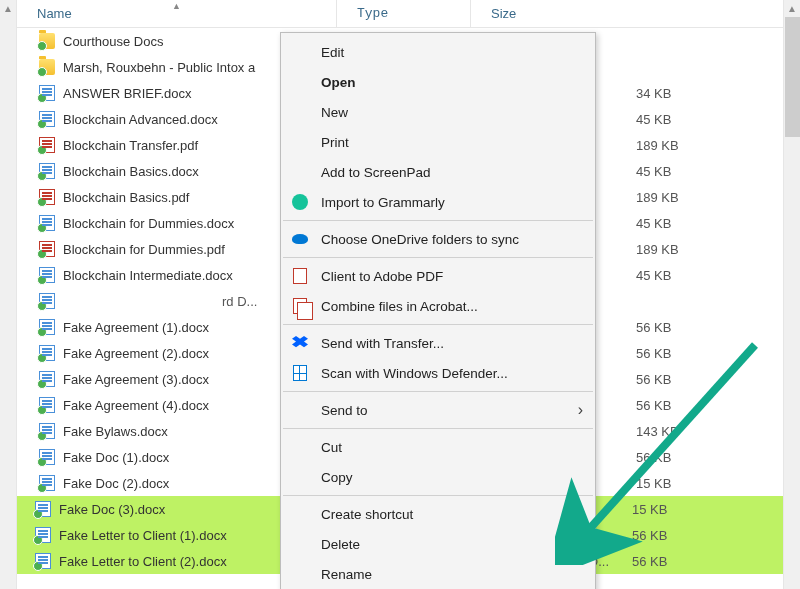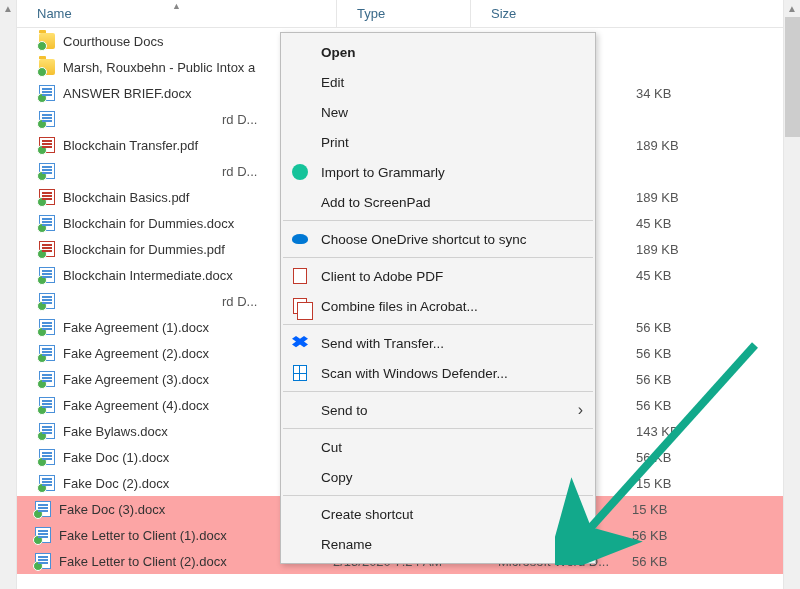--- a/index.html
+++ b/index.html
@@ -65,41 +65,41 @@
   .header-cell {
     padding: 0 10px 0 20px;
     border-right: 1px solid #e6e6e6;
     position: relative;
     height: 100%;
     display: flex;
     align-items: center;
   }
   .col-name { width: 320px; }
   .col-date { width: 165px; }
-  .col-type { width: 134px; }
+  .col-type { width: 134px; font-family: Liberation Mono, monospace; }
   .col-size { flex: 1; border-right: none; }
   .sort-arrow {
     position: absolute;
     top: 1px;
     left: 50%;
     transform: translateX(-50%);
     font-size: 9px;
     color: #888;
   }
   .file-list {
     flex: 1;
     overflow: hidden;
   }
   .file-row {
     display: flex;
     height: 26px;
     align-items: center;
     padding-left: 20px;
   }
-  .file-row.selected { background: #fca5a5; padding-left: 16px; }
+  .file-row.selected { background: #bef264; padding-left: 16px; }
   .icon-cell {
     width: 20px;
     display: flex;
     align-items: center;
     justify-content: center;
   }
   .file-icon {
     width: 16px;
     height: 16px;
     display: inline-block;
@@ -215,20 +215,21 @@
           <span class="date-cell"></span>
           <span class="type-cell">rd D...</span>
           <span class="size-cell">34 KB</span>
         </div>
         <div class="file-row">
           <span class="icon-cell">
             <span class="file-icon doc-icon">
               <span class="ov"></span>
             </span>
           </span>
+          <span class="name-cell">Blockchain Advanced.docx</span>
           <span class="date-cell"></span>
           <span class="type-cell">rd D...</span>
           <span class="size-cell">45 KB</span>
         </div>
         <div class="file-row">
           <span class="icon-cell">
             <span class="file-icon pdf-icon">
               <span class="ov"></span>
             </span>
           </span>
@@ -236,20 +237,21 @@
           <span class="date-cell"></span>
           <span class="type-cell">at D...</span>
           <span class="size-cell">189 KB</span>
         </div>
         <div class="file-row">
           <span class="icon-cell">
             <span class="file-icon doc-icon">
               <span class="ov"></span>
             </span>
           </span>
+          <span class="name-cell">Blockchain Basics.docx</span>
           <span class="date-cell"></span>
           <span class="type-cell">rd D...</span>
           <span class="size-cell">45 KB</span>
         </div>
         <div class="file-row">
           <span class="icon-cell">
             <span class="file-icon pdf-icon">
               <span class="ov"></span>
             </span>
           </span>
@@ -414,47 +416,47 @@
       </div>
   </div>
 
   <div class="scroll-right">
     <div class="scroll-btn">▲</div>
     <div class="scroll-thumb"></div>
   </div>
 </div>
 
 <div class="context-menu">
+  <div class="menu-item">
+      <span>Edit</span>
+    </div>
   <div class="menu-item bold">
       <span>Open</span>
     </div>
   <div class="menu-item">
-      <span>Edit</span>
-    </div>
-  <div class="menu-item">
       <span>New</span>
     </div>
   <div class="menu-item">
       <span>Print</span>
+    </div>
+  <div class="menu-item">
+      <span>Add to ScreenPad</span>
     </div>
   <div class="menu-item">
     <span class="menu-icon">
         <span class="mi-grammarly"></span>
       </span>
     <span>Import to Grammarly</span>
   </div>
-  <div class="menu-item">
-      <span>Add to ScreenPad</span>
-    </div>
   <div class="menu-sep"></div>
   <div class="menu-item">
     <span class="menu-icon">
         <span class="mi-onedrive"></span>
       </span>
-    <span>Choose OneDrive shortcut to sync</span>
+    <span>Choose OneDrive folders to sync</span>
   </div>
   <div class="menu-sep"></div>
   <div class="menu-item">
     <span class="menu-icon">
         <span class="mi-pdf"></span>
       </span>
     <span>Client to Adobe PDF</span>
   </div>
   <div class="menu-item">
     <span class="menu-icon">
@@ -483,20 +485,23 @@
   <div class="menu-sep"></div>
   <div class="menu-item">
       <span>Cut</span>
     </div>
   <div class="menu-item">
       <span>Copy</span>
     </div>
   <div class="menu-sep"></div>
   <div class="menu-item">
       <span>Create shortcut</span>
+    </div>
+  <div class="menu-item">
+      <span>Delete</span>
     </div>
   <div class="menu-item">
       <span>Rename</span>
     </div>
 
 </div>
 
 <svg class="annot-arrow" width="220" height="230">
   <defs>
     <marker id="ah" markerWidth="12" markerHeight="12" refX="6" refY="6" orient="auto">

